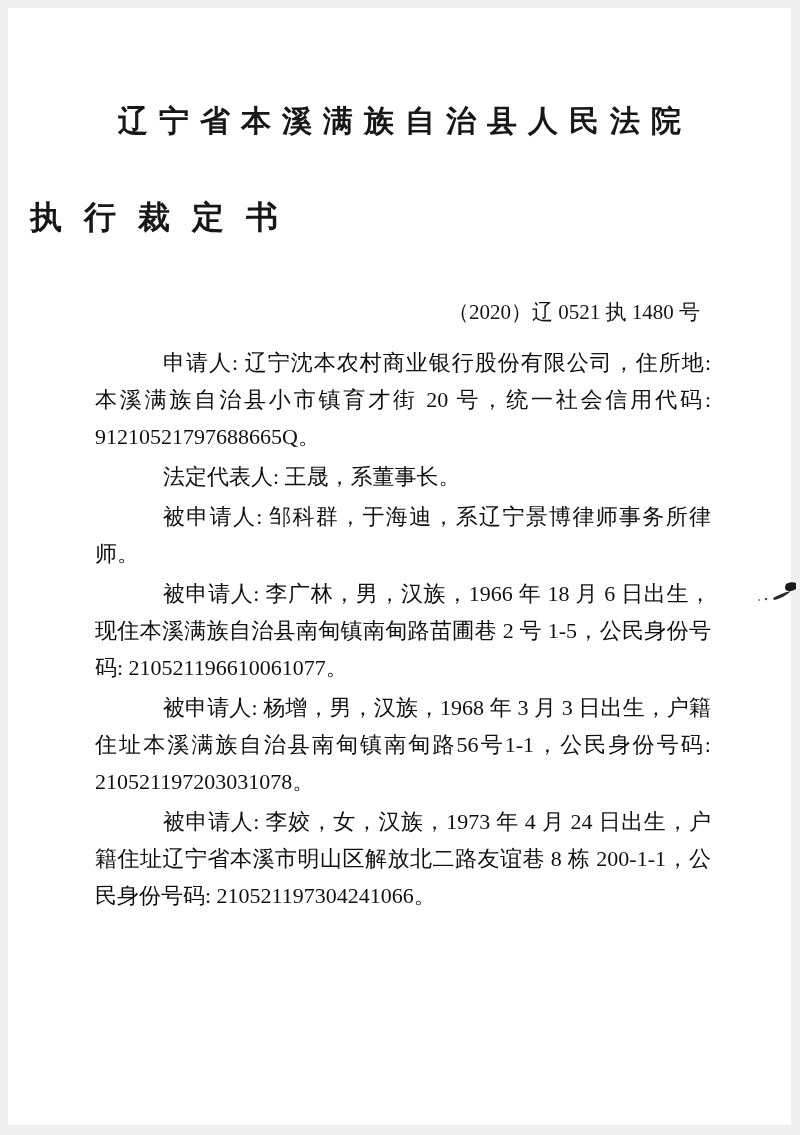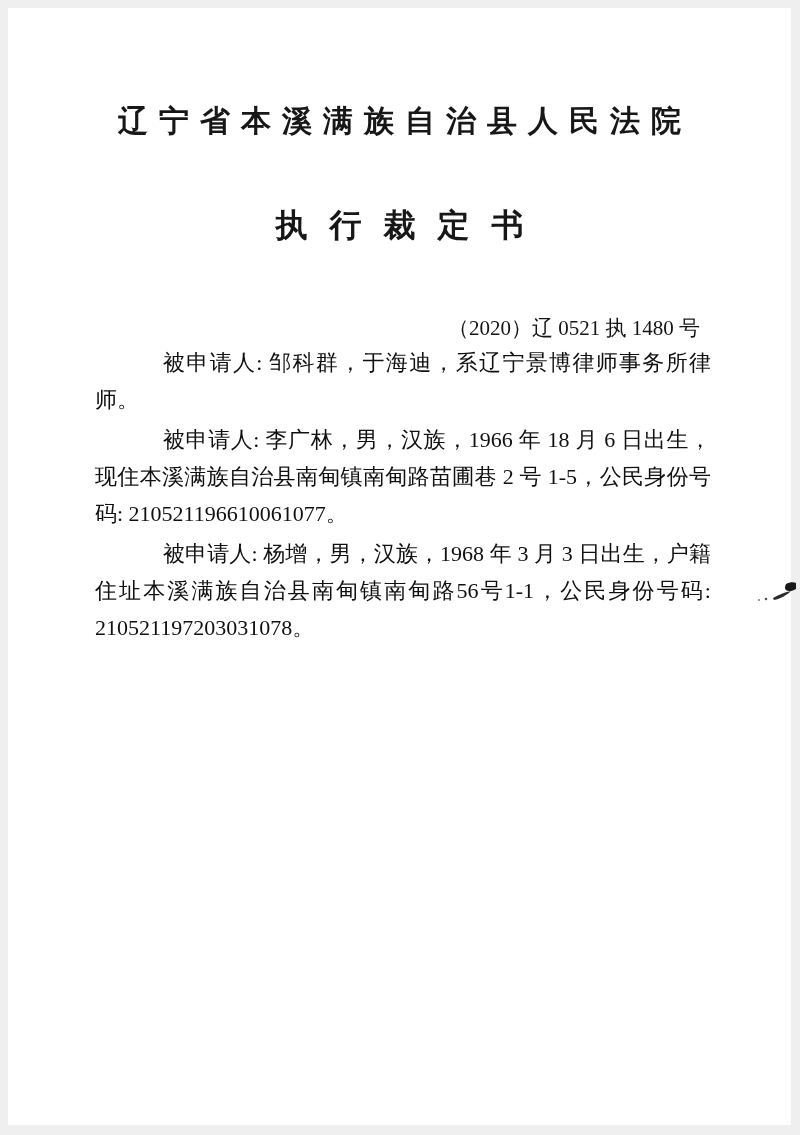--- a/index.html
+++ b/index.html
@@ -29,23 +29,23 @@
     padding-top: 93px;
     text-align: center;
     font-size: 30px;
     font-weight: bold;
     letter-spacing: 11px;
     text-indent: 11px;
     color: #171717;
     white-space: nowrap;
   }
   .doc-subtitle {
-    margin: 8px;
+    margin: 0;
     padding-top: 54px;
-    text-align: center;
+    text-align: left;
     font-size: 32px;
     font-weight: bold;
     letter-spacing: 22px;
     text-indent: 22px;
     color: #171717;
     white-space: nowrap;
   }
   .case-number {
     margin: 0;
     padding-top: 58px;
@@ -83,23 +83,26 @@
 <div class="stage">
   <div class="page">
 
     <h1 class="doc-title">辽宁省本溪满族自治县人民法院</h1>
 
     <h2 class="doc-subtitle">执行裁定书</h2>
 
     <div class="case-number">（2020）辽 0521 执 1480 号</div>
 
     <div class="doc-body">
+      <p>申请人: 辽宁沈本农村商业银行股份有限公司，住所地: 本溪满族自治县小市镇育才街 20 号，统一社会信用代码: 91210521797688665Q。</p>
+      <p>法定代表人: 王晟，系董事长。</p>
       <p>被申请人: 邹科群，于海迪，系辽宁景博律师事务所律师。</p>
       <p>被申请人: 李广林，男，汉族，1966 年 18 月 6 日出生，现住本溪满族自治县南甸镇南甸路苗圃巷 2 号 1-5，公民身份号码: 210521196610061077。</p>
       <p>被申请人: 杨增，男，汉族，1968 年 3 月 3 日出生，户籍住址本溪满族自治县南甸镇南甸路56号1-1，公民身份号码: 210521197203031078。</p>
+      <p>被申请人: 李姣，女，汉族，1973 年 4 月 24 日出生，户籍住址辽宁省本溪市明山区解放北二路友谊巷 8 栋 200-1-1，公民身份号码: 210521197304241066。</p>
     </div>
 
     <svg class="ink-smudge" viewBox="0 0 54 34" xmlns="http://www.w3.org/2000/svg">
       <path d="M33 8 C38 5, 44 6, 45 9 C46 12, 41 15, 36 15 C32 15, 31 12, 33 8 Z" fill="#1a1a1a"></path>
       <path d="M20 22 C25 19, 33 16, 38 15 C34 19, 27 23, 21 24 Z" fill="#2a2a2a"></path>
       <circle cx="13" cy="23" r="1.3" fill="#555"></circle>
       <circle cx="6" cy="24" r="1" fill="#777"></circle>
       <circle cx="49" cy="14" r="1.2" fill="#666"></circle>
       <circle cx="46" cy="19" r="0.9" fill="#888"></circle>
     </svg>

